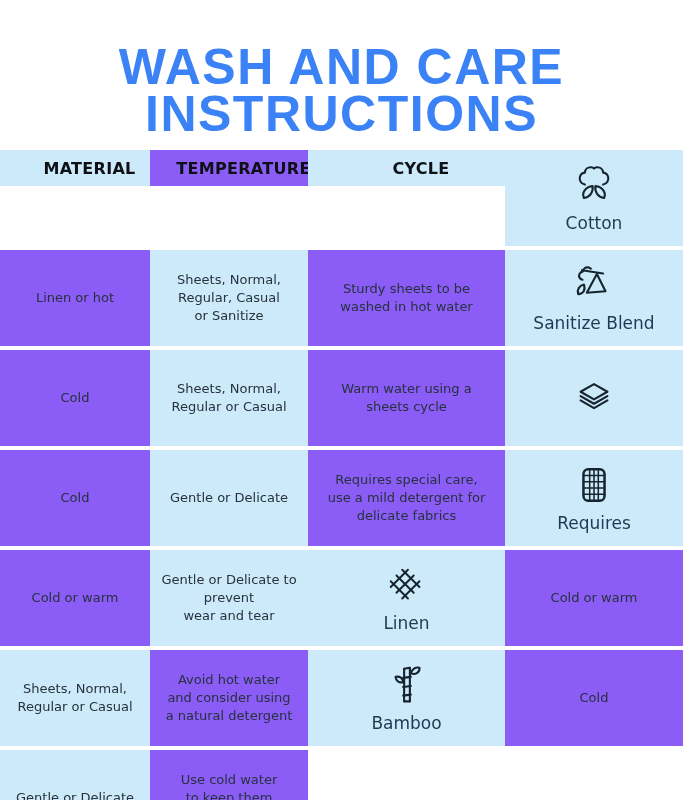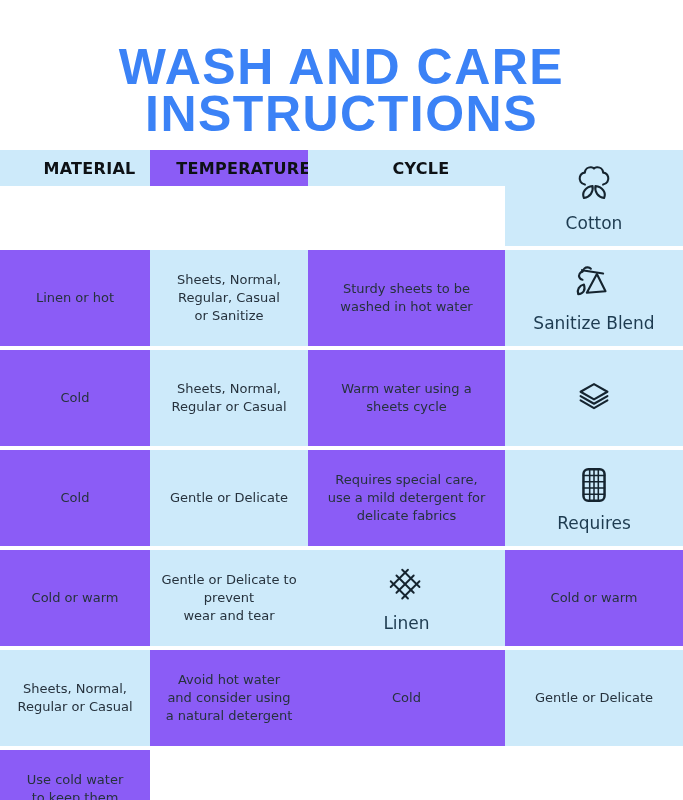--- a/index.html
+++ b/index.html
@@ -164,20 +164,36 @@
       </span>
       <span class="mlabel">Linen</span>
     </div>
     <div class="cell dark txt">Cold or warm</div>
     <div class="cell light txt">Sheets, Normal,
 Regular or Casual</div>
     <div class="cell dark txt">Avoid hot water
 and consider using
 a natural detergent</div>
 
+    <div class="cell light mat">
+      <span class="icon">
+        <svg viewBox="0 0 48 48">
+          <path d="M21 6 L21 40"></path>
+          <path d="M27 5 L27 40"></path>
+          <path d="M21 6 L27 5"></path>
+          <path d="M21 40 L27 40"></path>
+          <path d="M20 15.5 L28 14.5"></path>
+          <path d="M20 25 L28 24"></path>
+          <path d="M20 34 L28 33"></path>
+          <path d="M28 11 C29 6.5 33 4 37 5 C37.5 9.5 33.5 12.5 28 11 Z"></path>
+          <path d="M20 20 C15.5 21 12.5 18.5 12 14.5 C16.5 13.5 19.8 16 20 20 Z"></path>
+        </svg>
+      </span>
+      <span class="mlabel">Bamboo</span>
+    </div>
     <div class="cell dark txt">Cold</div>
     <div class="cell light txt">Gentle or Delicate</div>
     <div class="cell dark txt">Use cold water
 to keep them
 in good shape</div>
 
   </div>
 </div>
 
 </body></html>

